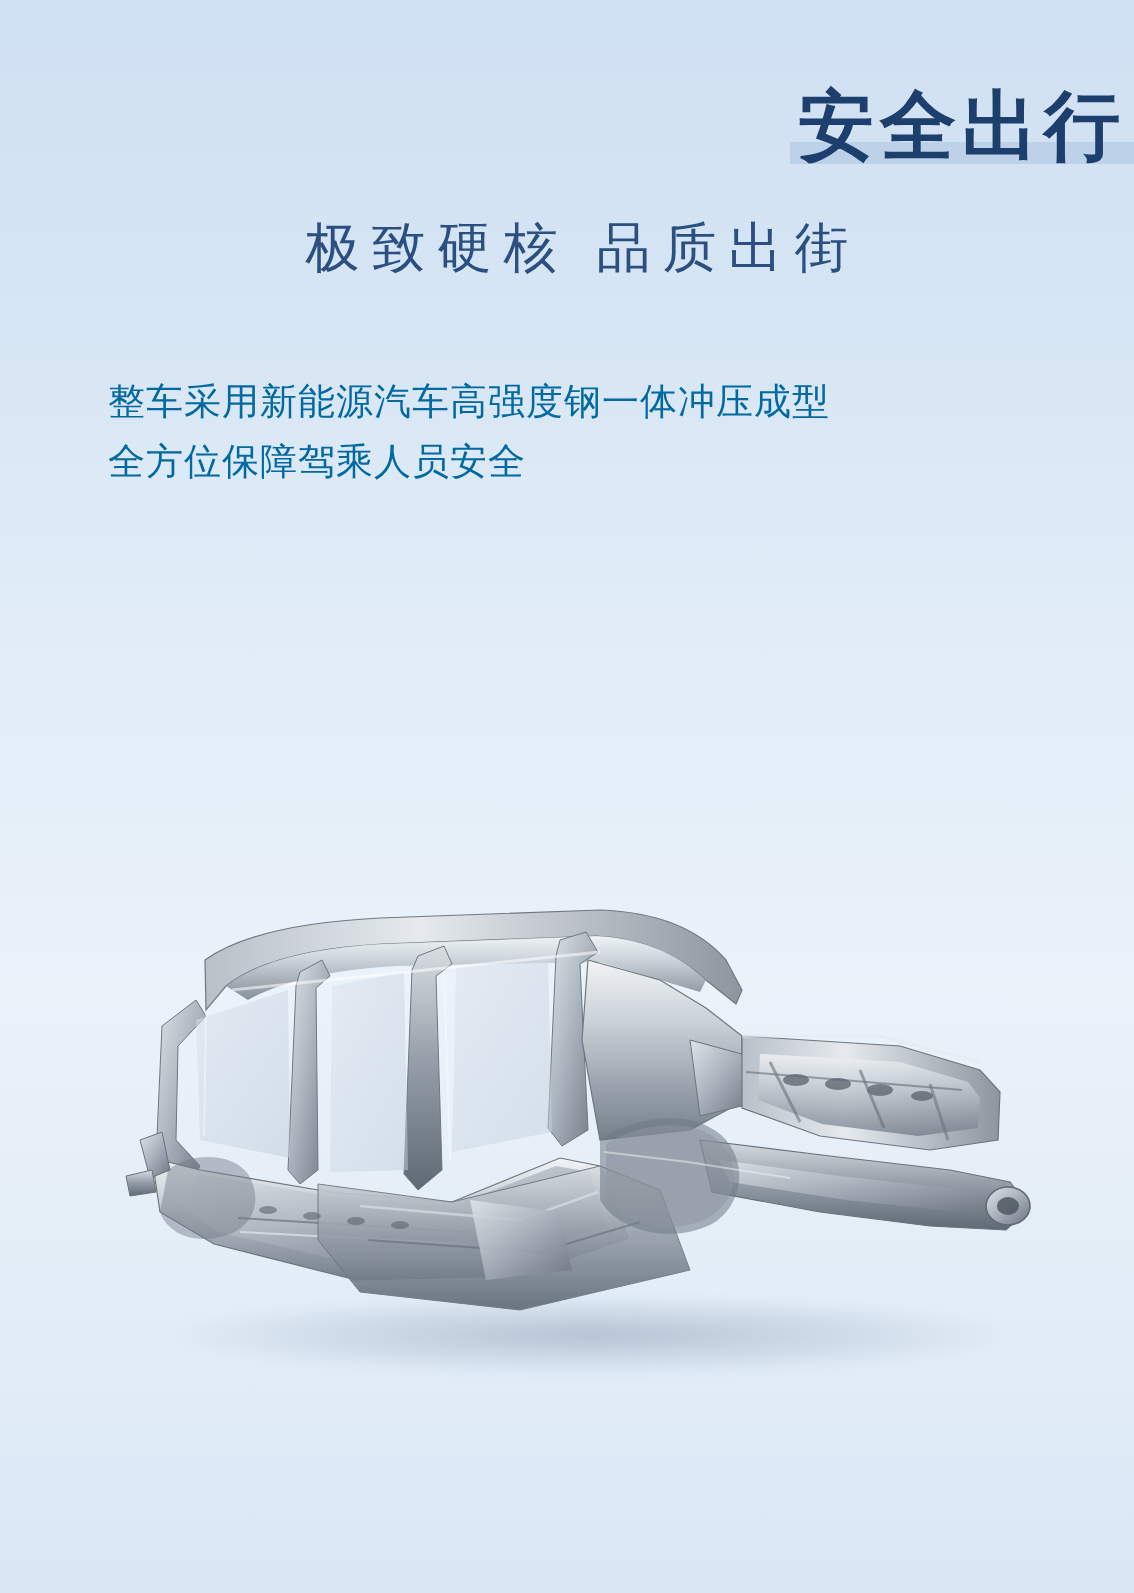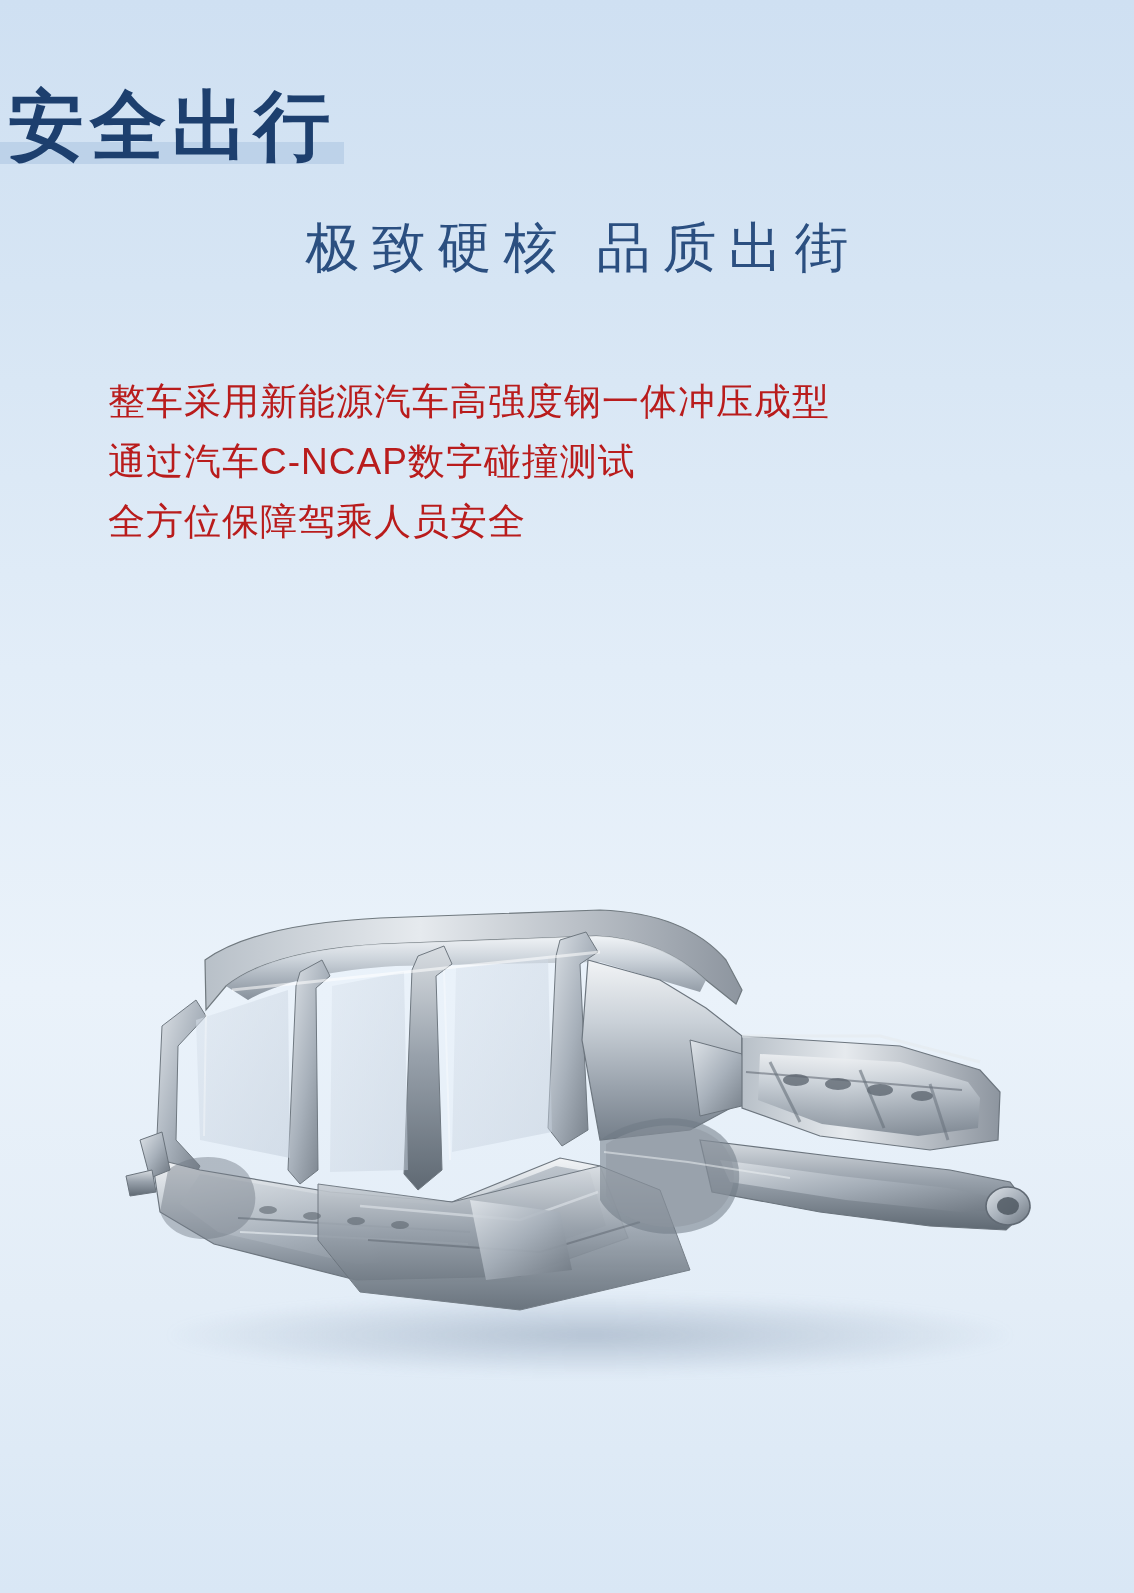--- a/index.html
+++ b/index.html
@@ -21,21 +21,21 @@
     height: 1593px;
     box-sizing: border-box;
   }
 
   
   .headline-wrap {
     position: absolute;
     top: 86px;
     left: 0;
     width: 100%;
-    text-align: left;
+    text-align: right;
   }
   .headline {
     display: inline-block;
     position: relative;
     font-size: 76px;
     font-weight: bold;
     letter-spacing: 6px;
     color: #1d3f6e;
     line-height: 1.05;
     padding: 0 8px;
@@ -70,21 +70,21 @@
   
   .features {
     position: absolute;
     top: 372px;
     left: 108px;
     width: 930px;
   }
   .feature-line {
     font-size: 37px;
     line-height: 1.62;
-    color: #b91c1c;
+    color: #0369a1;
     letter-spacing: 1px;
     white-space: nowrap;
   }
 
   
   .car-stage {
     position: absolute;
     left: 0;
     top: 840px;
     width: 1134px;
@@ -114,21 +114,20 @@
     <div class="headline">
       <span class="hl-underline"></span>
       <span class="hl-text">安全出行</span>
     </div>
   </div>
 
   <div class="subhead">极致硬核 品质出街</div>
 
   <div class="features">
     <div class="feature-line">整车采用新能源汽车高强度钢一体冲压成型</div>
-    <div class="feature-line">通过汽车C-NCAP数字碰撞测试</div>
     <div class="feature-line">全方位保障驾乘人员安全</div>
   </div>
 
   <div class="car-stage">
     <div class="car-shadow"></div>
 
     <svg class="car-svg" width="1134" height="620" viewBox="0 0 1134 620">
       <defs>
         <linearGradient id="metalA" x1="0" y1="0" x2="0" y2="1">
           <stop offset="0%" stop-color="#f2f4f6"></stop>

